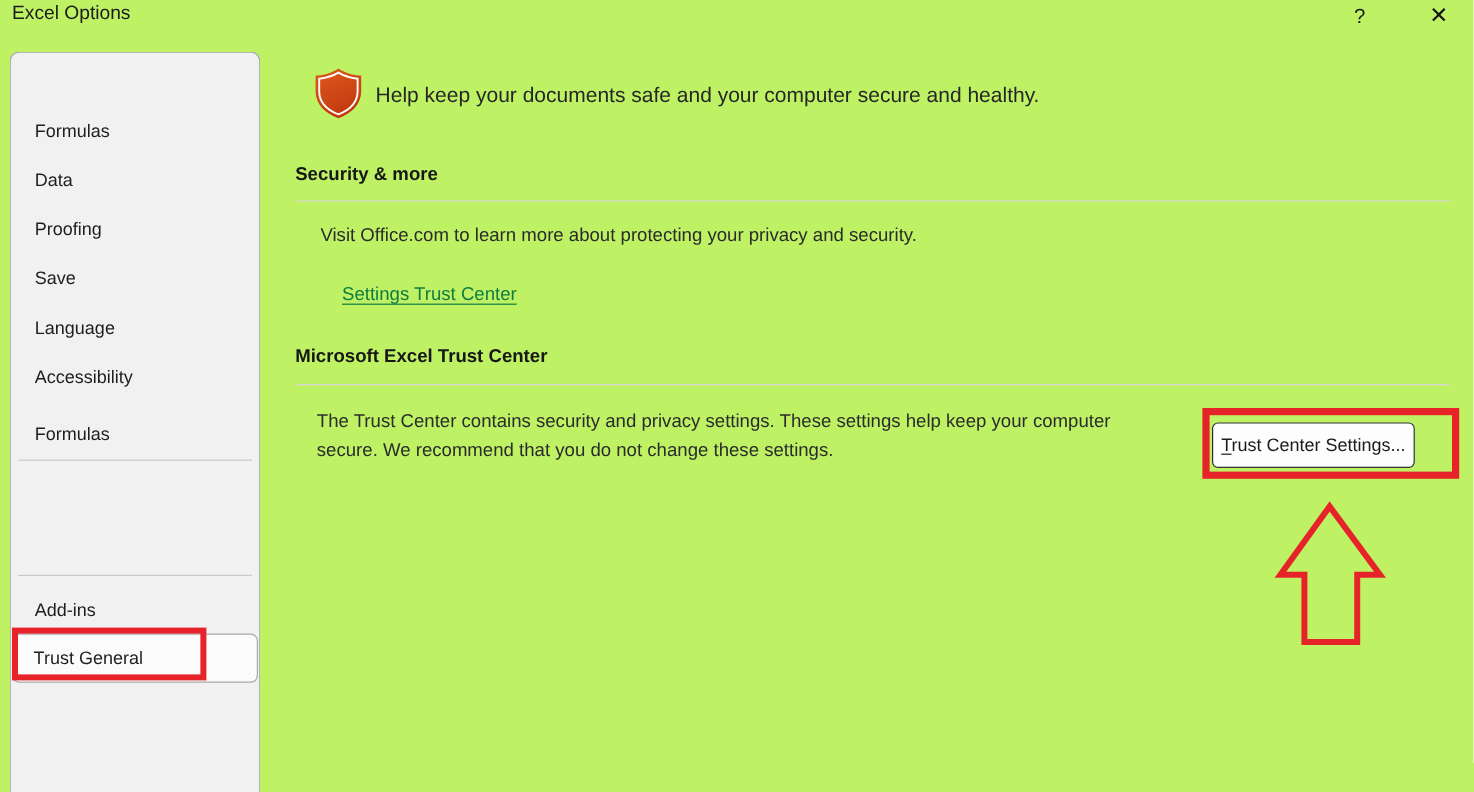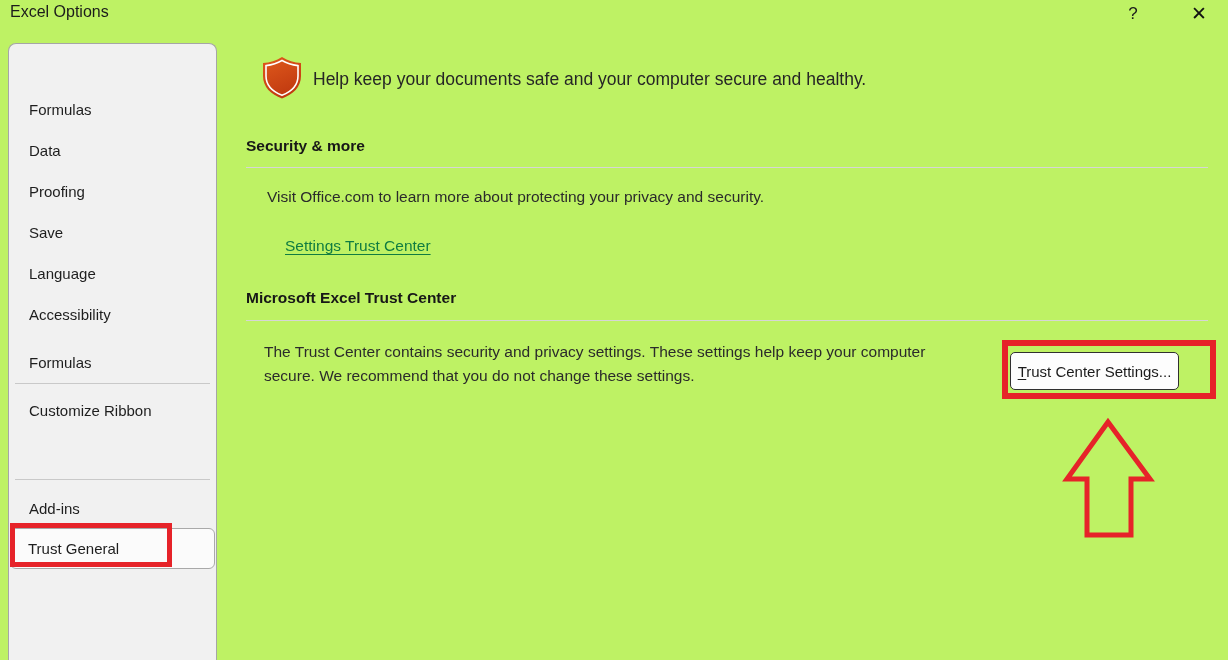--- a/index.html
+++ b/index.html
@@ -96,21 +96,20 @@
   <div class="close-btn">✕</div>
 
   <div class="sidebar">
       <div class="side-item" style="top: 45px;">Formulas</div>
       <div class="side-item" style="top: 86px;">Data</div>
       <div class="side-item" style="top: 127px;">Proofing</div>
       <div class="side-item" style="top: 168px;">Save</div>
       <div class="side-item" style="top: 209px;">Language</div>
       <div class="side-item" style="top: 250px;">Accessibility</div>
       <div class="side-item" style="top: 298px;">Formulas</div>
-      <div class="side-item" style="top: 346px;">Customize Ribbon</div>
       <div class="side-item" style="top: 444px;">Add-ins</div>
       <div class="side-item highlighted" style="top: 484px;">Trust General</div>
       <div class="side-divider" style="top: 339px;"></div>
       <div class="side-divider" style="top: 435px;"></div>
     </div>
 
   <svg class="hero-icon" viewBox="0 0 40 43">
     <defs>
       <linearGradient id="shieldGrad" x1="0" y1="0" x2="0.4" y2="1">
         <stop offset="0" stop-color="#e05a1c"></stop>

